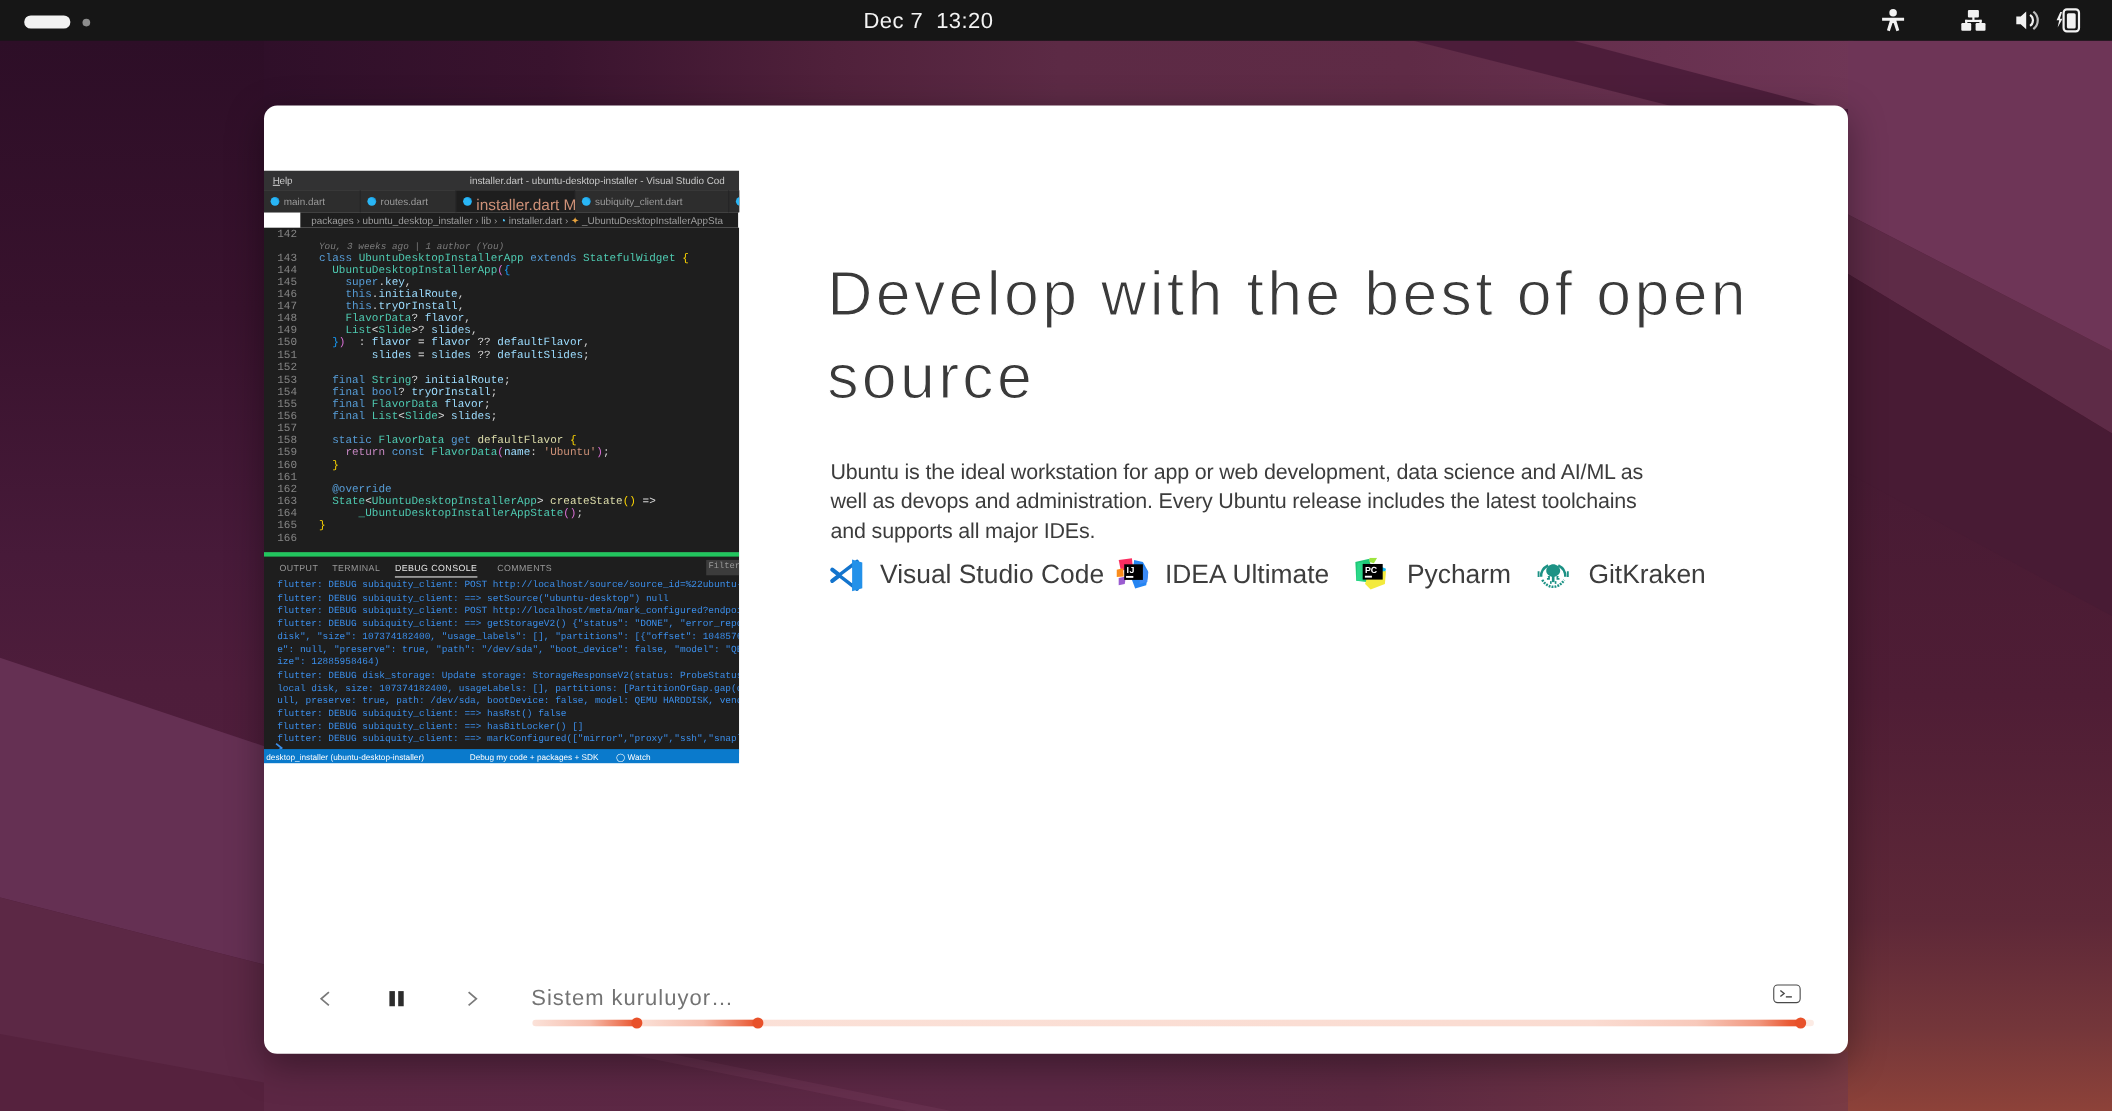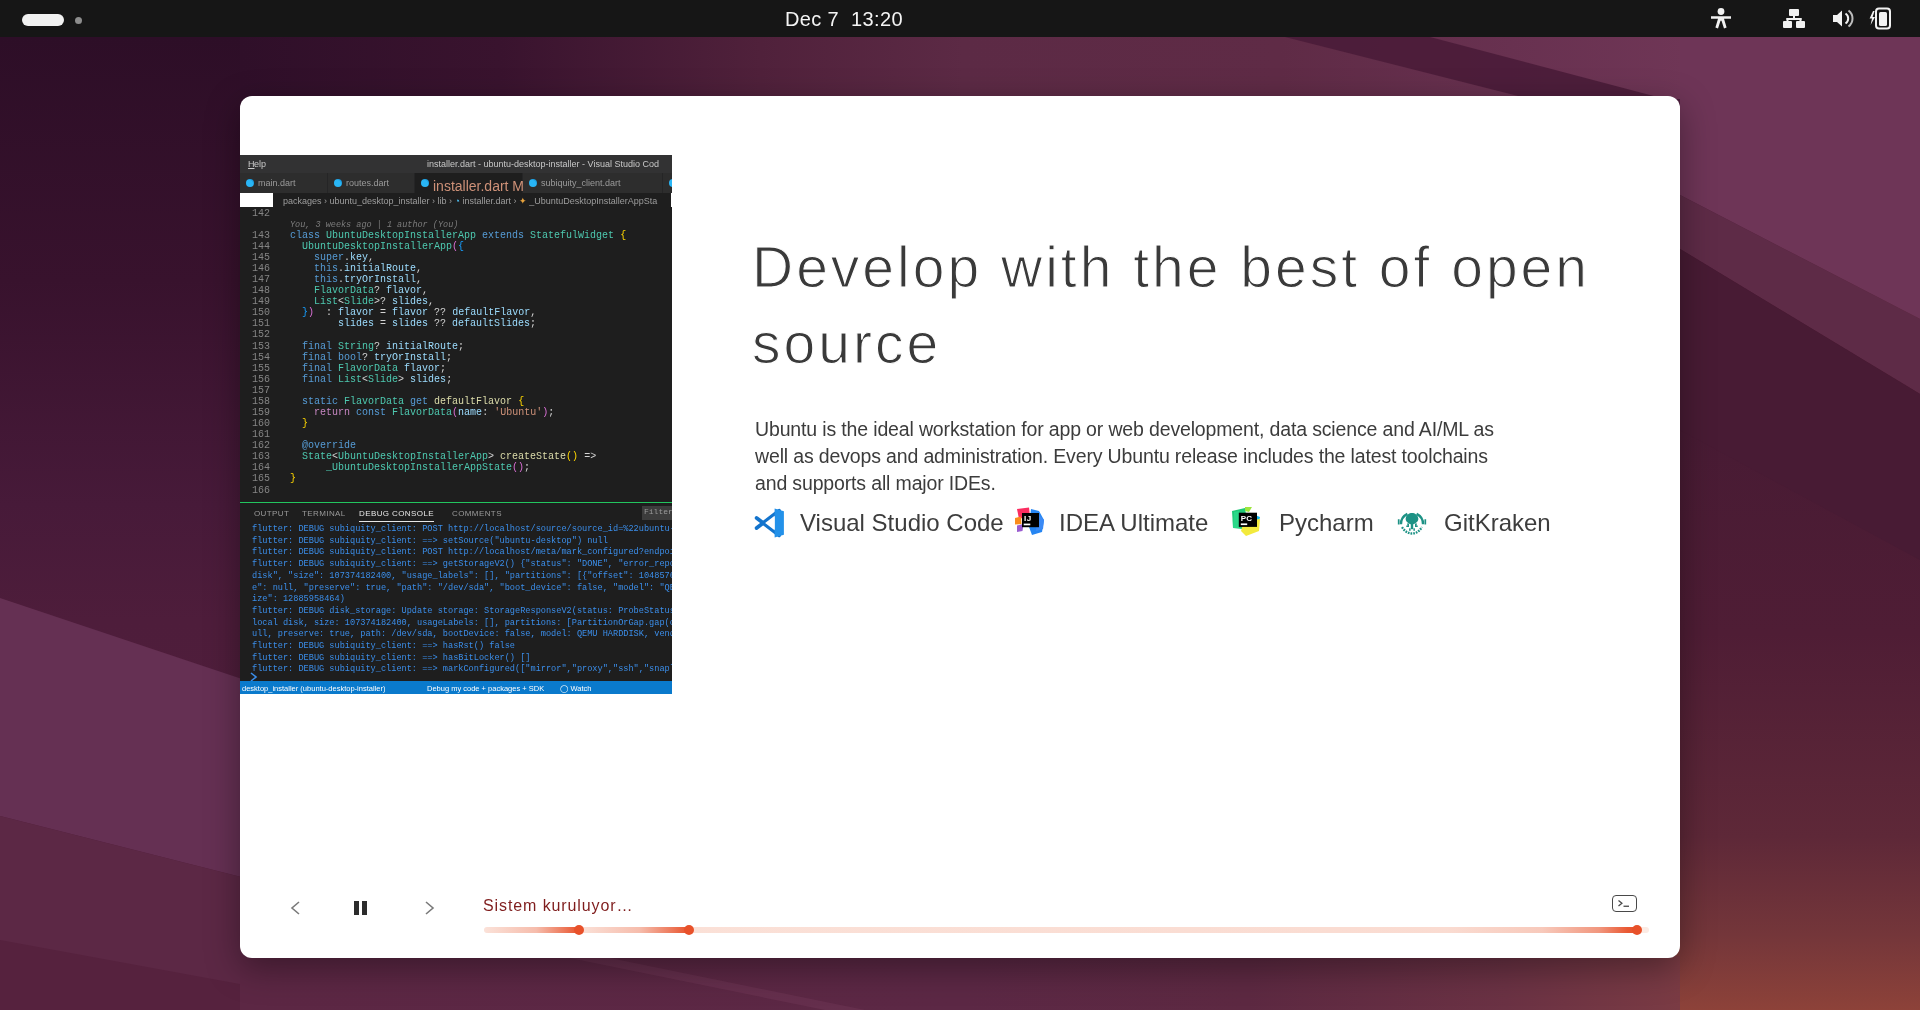--- a/index.html
+++ b/index.html
@@ -18,21 +18,21 @@
           border-radius:12px;box-shadow:0 10px 34px rgba(0,0,0,0.37);}
   #dlgheader{position:absolute;left:0;top:0;width:1440px;height:59px;border-bottom:1px solid #e7e7e7;
              text-align:center;line-height:56px;font-size:21px;font-weight:500;color:#3b3b3b;}
   
   #headline{position:absolute;left:512px;top:133px;width:900px;font-size:57px;line-height:76px;
             font-weight:300;color:#3a3a3a;letter-spacing:3px;-webkit-text-stroke:1.1px #ffffff;}
   #para{position:absolute;left:515px;top:320px;font-size:19.5px;line-height:27px;color:#3c3c3c;letter-spacing:-0.15px;}
   .logotxt{position:absolute;top:1px;font-size:24px;color:#3d3d3d;white-space:nowrap;}
   
   .navchev{position:absolute;width:16px;height:16px;}
-  #slidetext{position:absolute;left:243px;top:801px;font-size:16px;color:#7f1d1d;letter-spacing:0.9px;}
+  #slidetext{position:absolute;left:243px;top:801px;font-size:20px;color:#737373;letter-spacing:0.9px;}
   #termicon{position:absolute;left:1372px;top:799px;width:23px;height:15px;border:1.6px solid #494949;border-radius:4px;}
   #ptrack{position:absolute;left:244px;top:831px;width:1165px;height:6px;border-radius:3px;background:#fcebe4;}
   .pseg{position:absolute;top:0;height:6px;}
   .pdot{position:absolute;width:10px;height:10px;border-radius:50%;background:#e8512a;top:-2px;}
   
   #vscode{position:absolute;left:0px;top:59px;width:432px;height:539px;overflow:hidden;
           font-family:"Liberation Mono",monospace;filter:blur(0.3px);}
   #vs-title{position:absolute;left:0;top:0;width:432px;height:18px;background:#323233;color:#c8c8c8;font-size:9px;white-space:nowrap;overflow:hidden;font-family:"Liberation Sans",sans-serif;}
   #vs-tabs{position:absolute;left:0;top:18px;width:432px;height:20px;background:#252526;}
   .tab{position:absolute;top:0;height:20px;background:#2d2d2d;color:#9b9b9b;font-size:9px;
@@ -41,21 +41,21 @@
   .darticon{position:absolute;left:6px;top:6px;width:8px;height:8px;border-radius:50%;
             background:radial-gradient(circle at 30% 70%, #29b6f6 0 55%, #0277bd 100%);}
   #vs-crumbs{position:absolute;left:0;top:38px;width:398px;height:14px;background:#1e1e1e;color:#9d9d9d;font-size:9px;white-space:nowrap;overflow:hidden;font-family:"Liberation Sans",sans-serif;margin-left:33px;}
   #vs-code{position:absolute;left:0;top:52px;width:432px;height:295px;background:#1e1e1e;font-size:10px;overflow:hidden;}
   .cl{position:absolute;left:0;width:432px;height:11.1px;white-space:pre;}
   .ln{position:absolute;left:6px;width:24px;text-align:right;color:#858585;}
   .cd{position:absolute;left:50px;color:#d4d4d4;}
   .kw{color:#569cd6;} .ty{color:#4ec9b0;} .va{color:#9cdcfe;} .st{color:#ce9178;}
   .fn{color:#dcdcaa;} .pk{color:#c586c0;} .b1{color:#ffd700;} .b2{color:#da70d6;} .b3{color:#179fff;}
   .cm{color:#7c7c7c;font-style:italic;font-size:8.5px;}
-  #vs-panel{position:absolute;left:0;top:347px;width:432px;height:179px;background:#1e1e1e;border-top:1px solid #22c55e;}
+  #vs-panel{position:absolute;left:0;top:347px;width:432px;height:179px;background:#1e1e1e;border-top:4px solid #22c55e;}
   .ptab{position:absolute;top:6px;font-size:8px;color:#9a9a9a;letter-spacing:0.4px;white-space:nowrap;font-family:"Liberation Sans",sans-serif;}
   #vs-console{position:absolute;left:0;top:20px;width:432px;height:152px;color:#3b8eea;font-size:8.6px;overflow:hidden;}
   .con{position:absolute;left:12px;white-space:pre;}
   #vs-status{position:absolute;left:0;top:526px;width:432px;height:13px;background:#0a7acc;color:#ffffff;font-size:7.5px;white-space:nowrap;font-family:"Liberation Sans",sans-serif;}
 </style>
 </head>
 <body>
 <svg id="wall" width="1920" height="1010" viewBox="0 0 1920 1010">
   <defs>
     <linearGradient id="gbase" x1="0" y1="0" x2="1" y2="1">

